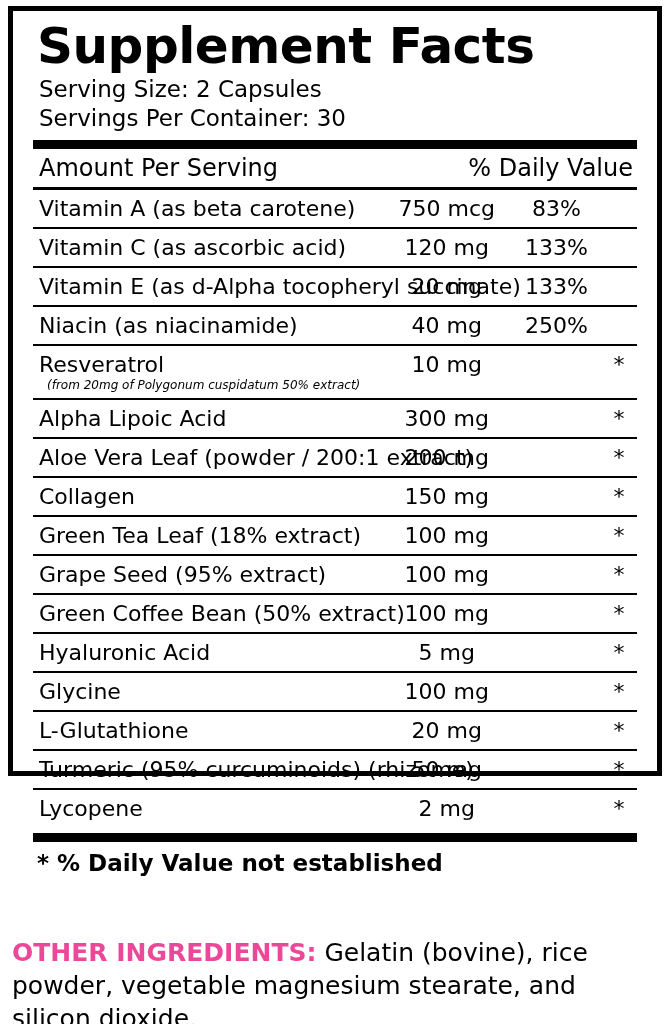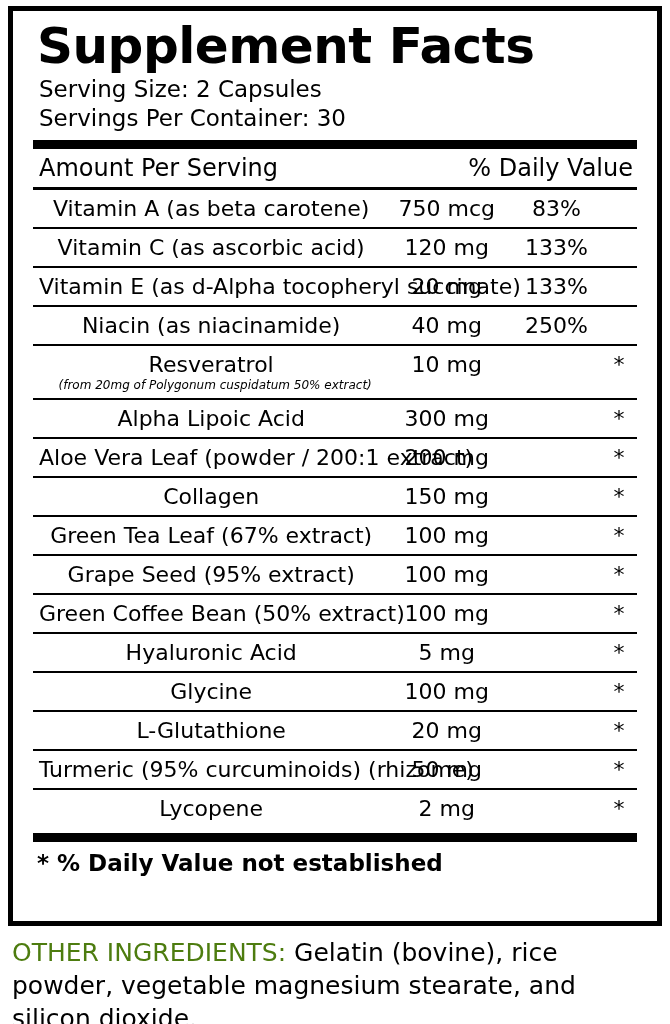--- a/index.html
+++ b/index.html
@@ -21,21 +21,21 @@
     height: 1024px;
     box-sizing: border-box;
   }
 
   
   .panel {
     position: absolute;
     left: 8px;
     top: 6px;
     width: 654px;
-    height: 920px;
+    height: 770px;
     border: 5px solid #000000;
     box-sizing: border-box;
     background: #ffffff;
   }
   .panel-inner {
     padding: 4px 14px 0 14px;
     box-sizing: border-box;
   }
 
   
@@ -87,21 +87,21 @@
   .hdr-right { text-align: right; padding-right: 4px !important; }
 
   .row td {
     font-size: 22px;
     padding: 6px 0 6px 0;
     border-top: 2px solid #000000;
   }
   .row.first td { border-top: none; }
 
   .c-name {
-    text-align: center;
+    text-align: left;
     padding-left: 6px !important;
     white-space: nowrap;
   }
   .c-amount {
     text-align: center;
     white-space: nowrap;
     padding-right: 6px !important;
   }
   .c-dv {
     text-align: center;
@@ -133,22 +133,22 @@
   
   .other {
     position: absolute;
     left: 12px;
     top: 936px;
     width: 650px;
     font-size: 25px;
     line-height: 1.32;
   }
   .other-label {
-    color: #4d7c0f;
-    font-weight: 400;
+    color: #ec4899;
+    font-weight: 700;
   }
   .other-text { color: #000000; }
 </style>
 </head>
 <body>
 
 <div class="page">
 
   <div class="panel">
     <div class="panel-inner">
@@ -233,21 +233,21 @@
         </tr>
 
         <tr class="row">
           <td class="c-name">Collagen</td>
           <td class="c-amount">150 mg</td>
           <td class="c-dv"></td>
           <td class="c-star">*</td>
         </tr>
 
         <tr class="row">
-          <td class="c-name">Green Tea Leaf (67% extract)</td>
+          <td class="c-name">Green Tea Leaf (18% extract)</td>
           <td class="c-amount">100 mg</td>
           <td class="c-dv"></td>
           <td class="c-star">*</td>
         </tr>
 
         <tr class="row">
           <td class="c-name">Grape Seed (95% extract)</td>
           <td class="c-amount">100 mg</td>
           <td class="c-dv"></td>
           <td class="c-star">*</td>

